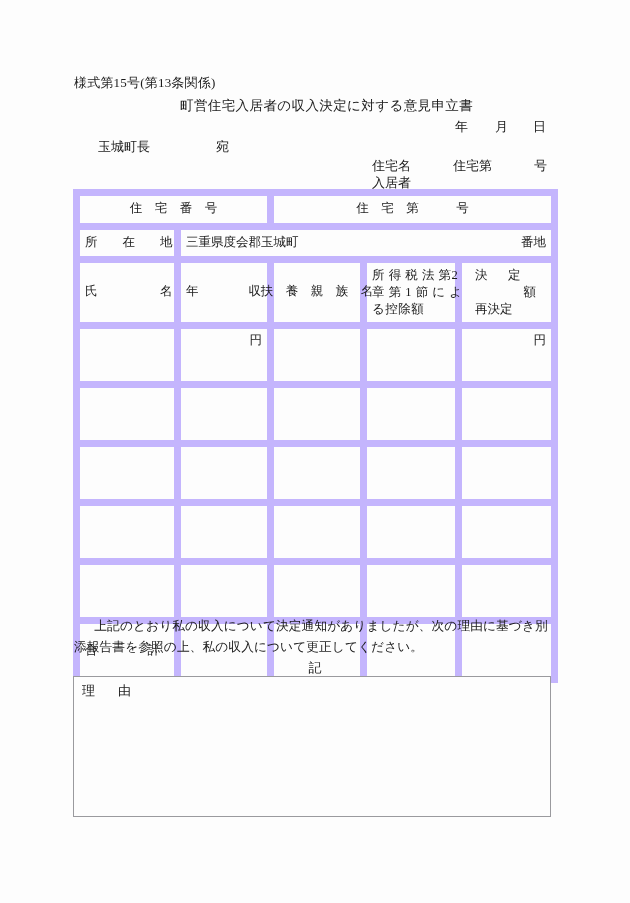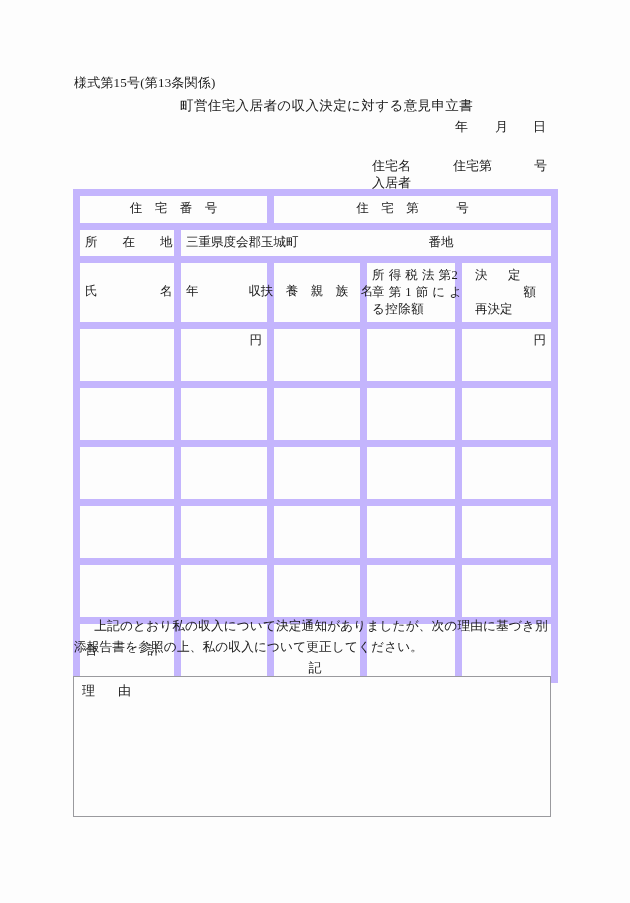--- a/index.html
+++ b/index.html
@@ -79,20 +79,21 @@
     font-size: 12.5px;
   }
   .tbl td {
     border: 7px solid #c4b5fd;
     padding: 0;
     vertical-align: top;
     background: #fdfdfd;
   }
   .cell-pad {
     padding: 4px 5px 4px 5px;
+    justify-content: space-between;
   }
 
   
   .spread {
     display: flex;
     justify-content: space-between;
     white-space: nowrap;
   }
   .spread-center {
     display: flex;
@@ -178,20 +179,23 @@
 <div id="page">
 
   <div class="form-no">様式第15号(第13条関係)</div>
 
   <div class="doc-title">町営住宅入居者の収入決定に対する意見申立書</div>
 
   <div class="date-line">
     <span class="date-y">年</span><span class="date-m">月</span><span>日</span>
   </div>
 
+  <div class="addressee">
+    <span>玉城町長</span><span class="ate">宛</span>
+  </div>
 
   <div class="resident-block">
     <div class="resident-row1">
       <span class="lbl">住宅名</span><span class="house-no">住宅第</span><span class="gou">号</span>
     </div>
     <div>入居者</div>
   </div>
 
   <table class="tbl">
     <colgroup>

